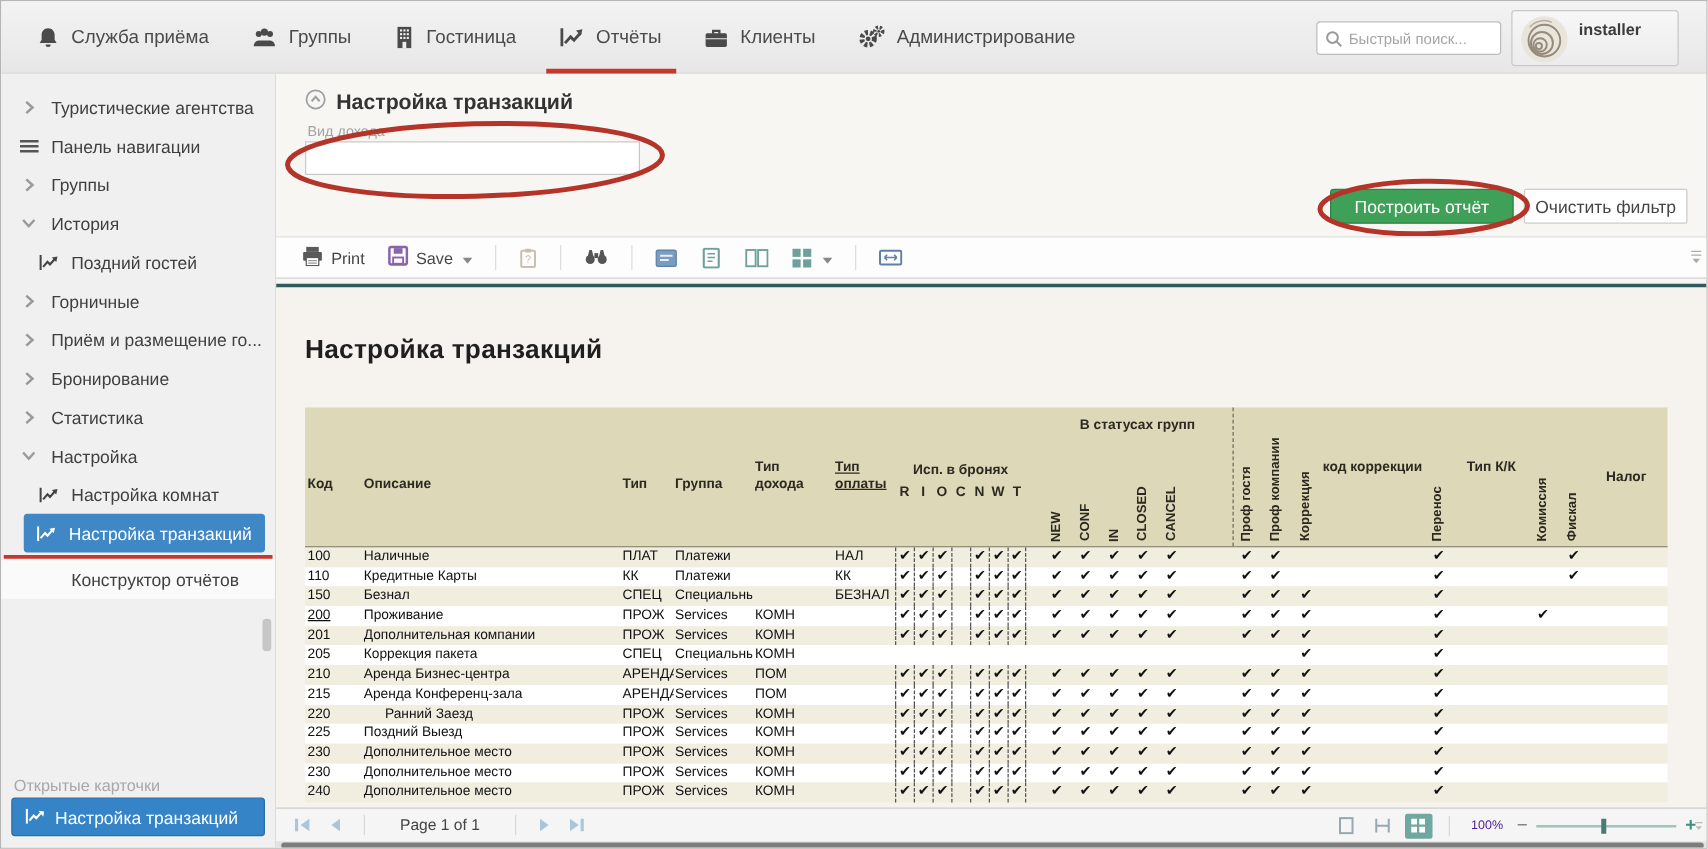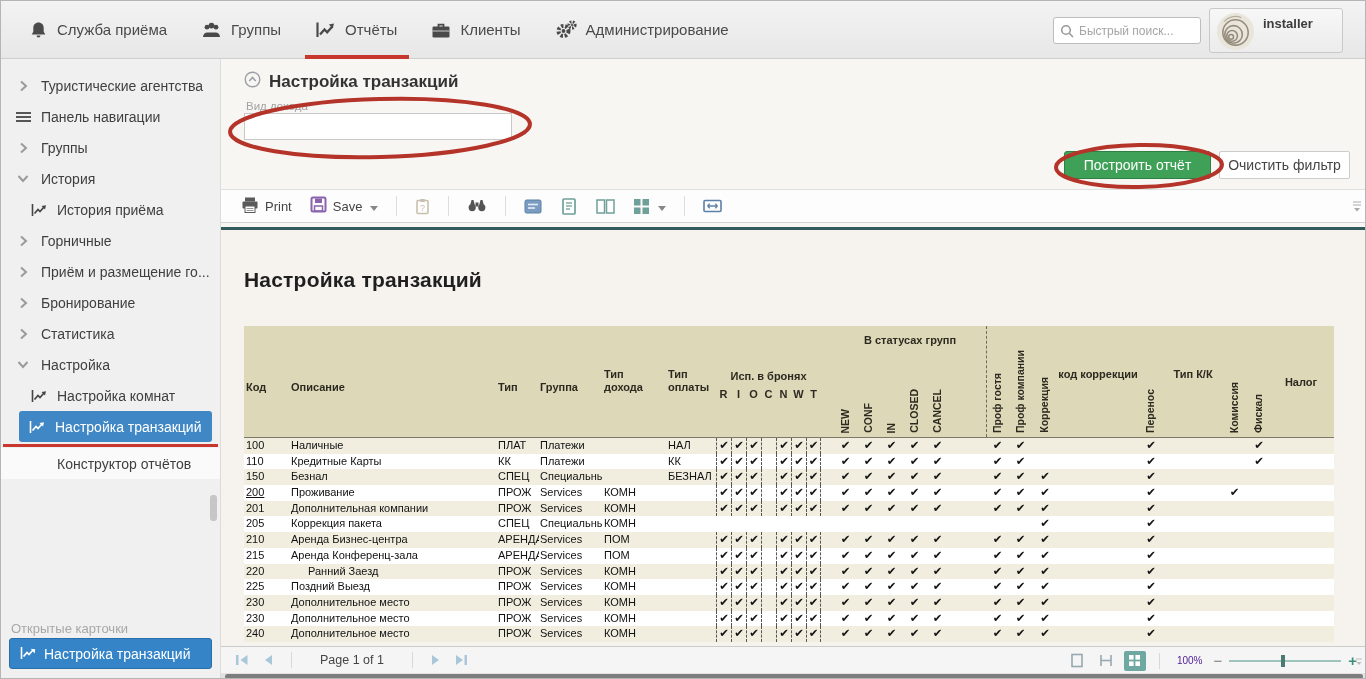--- a/index.html
+++ b/index.html
@@ -115,20 +115,40 @@
       <div class="nav-item">
         <span class="nav-icon">
           <svg width="21" height="17">
             <circle cx="6" cy="6.2" r="2.4" fill="#4a4a4a"></circle>
             <circle cx="15" cy="6.2" r="2.4" fill="#4a4a4a"></circle>
             <circle cx="10.5" cy="4.6" r="2.9" fill="#4a4a4a"></circle>
             <path d="M2 16c0-2.8 1.9-4.6 4.4-4.6h8.2c2.5 0 4.4 1.8 4.4 4.6z" fill="#4a4a4a"></path>
           </svg>
         </span>
         <span class="nav-label">Группы</span>
+      </div>
+      <div class="nav-item">
+        <span class="nav-icon">
+          <svg width="17" height="19">
+            <rect x="3" y="1.5" width="11" height="17" fill="#4a4a4a"></rect>
+            <g fill="#eee">
+              <rect x="5" y="3.5" width="1.7" height="1.7"></rect>
+              <rect x="7.7" y="3.5" width="1.7" height="1.7"></rect>
+              <rect x="10.4" y="3.5" width="1.7" height="1.7"></rect>
+              <rect x="5" y="6.5" width="1.7" height="1.7"></rect>
+              <rect x="7.7" y="6.5" width="1.7" height="1.7"></rect>
+              <rect x="10.4" y="6.5" width="1.7" height="1.7"></rect>
+              <rect x="5" y="9.5" width="1.7" height="1.7"></rect>
+              <rect x="7.7" y="9.5" width="1.7" height="1.7"></rect>
+              <rect x="10.4" y="9.5" width="1.7" height="1.7"></rect>
+              <rect x="7" y="13.5" width="3" height="5"></rect>
+            </g>
+          </svg>
+        </span>
+        <span class="nav-label">Гостиница</span>
       </div>
       <div class="nav-item active">
         <span class="nav-icon">
           <svg width="21" height="17">
             <path d="M2.5 1.5v14.5" stroke="#4a4a4a" stroke-width="2.2"></path>
             <path d="M5 13.5l4.5-5 2.7 2.7 5.3-6" stroke="#4a4a4a" stroke-width="2.3" fill="none"></path>
             <polygon points="13.8,3.4 19,2.4 17.7,7.6" fill="#4a4a4a"></polygon>
           </svg>
         </span>
         <span class="nav-label">Отчёты</span>
@@ -220,21 +240,21 @@
         <span>История</span>
       </div>
       <div class="side-item indent">
         <span class="s-icon">
           <svg width="16" height="12">
             <path d="M1.5 0v12" stroke="#444" stroke-width="1.6"></path>
             <path d="M3.5 9.5l3.5-4 2 2 4-4.5" stroke="#444" stroke-width="1.7" fill="none"></path>
             <polygon points="10.5,2 15,1.2 14,5.6" fill="#444"></polygon>
           </svg>
         </span>
-        <span>История приёма</span>
+        <span>Поздний гостей</span>
       </div>
       <div class="side-item">
         <span class="s-icon">
           <svg width="9" height="12">
             <path d="M2 1.5l5 4.5-5 4.5" fill="none" stroke="#9a9a9a" stroke-width="2"></path>
           </svg>
         </span>
         <span>Горничные</span>
       </div>
       <div class="side-item">
@@ -437,21 +457,21 @@
 
   <section class="report">
     <div class="report-title">Настройка транзакций</div>
     <div class="tbl">
       <div class="tbl-head" id="tbl-head">
           <div class="hlab" style="left: 2px; width: 44px; top: 55px;">Код</div>
           <div class="hlab" style="left: 47px; width: 205px; top: 55px;">Описание</div>
           <div class="hlab" style="left: 254px; width: 41px; top: 55px;">Тип</div>
           <div class="hlab" style="left: 296px; width: 62px; top: 55px;">Группа</div>
           <div class="hlab" style="left: 360px; width: 45px; top: 42px;">Тип дохода</div>
-          <div class="hlab" style="left: 424px; width: 48px; top: 42px;">Тип оплаты</div>
+          <div class="hlab" style="left: 424px; width: 48px; top: 42px; text-decoration: underline;">Тип оплаты</div>
           <div class="hlab" style="left: 472px; width: 105px; top: 44px; text-align: center;">Исп. в бронях</div>
           <div class="hlab" style="left: 472px; width: 15px; top: 62px; text-align: center;">R</div>
           <div class="hlab" style="left: 487px; width: 15px; top: 62px; text-align: center;">I</div>
           <div class="hlab" style="left: 502px; width: 15px; top: 62px; text-align: center;">O</div>
           <div class="hlab" style="left: 517px; width: 15px; top: 62px; text-align: center;">C</div>
           <div class="hlab" style="left: 532px; width: 15px; top: 62px; text-align: center;">N</div>
           <div class="hlab" style="left: 547px; width: 15px; top: 62px; text-align: center;">W</div>
           <div class="hlab" style="left: 562px; width: 15px; top: 62px; text-align: center;">T</div>
           <div class="hlab" style="left: 590px; width: 152px; top: 8px; text-align: center;">В статусах групп</div>
           <div class="vlab" style="left: 594.5px;">NEW</div>

